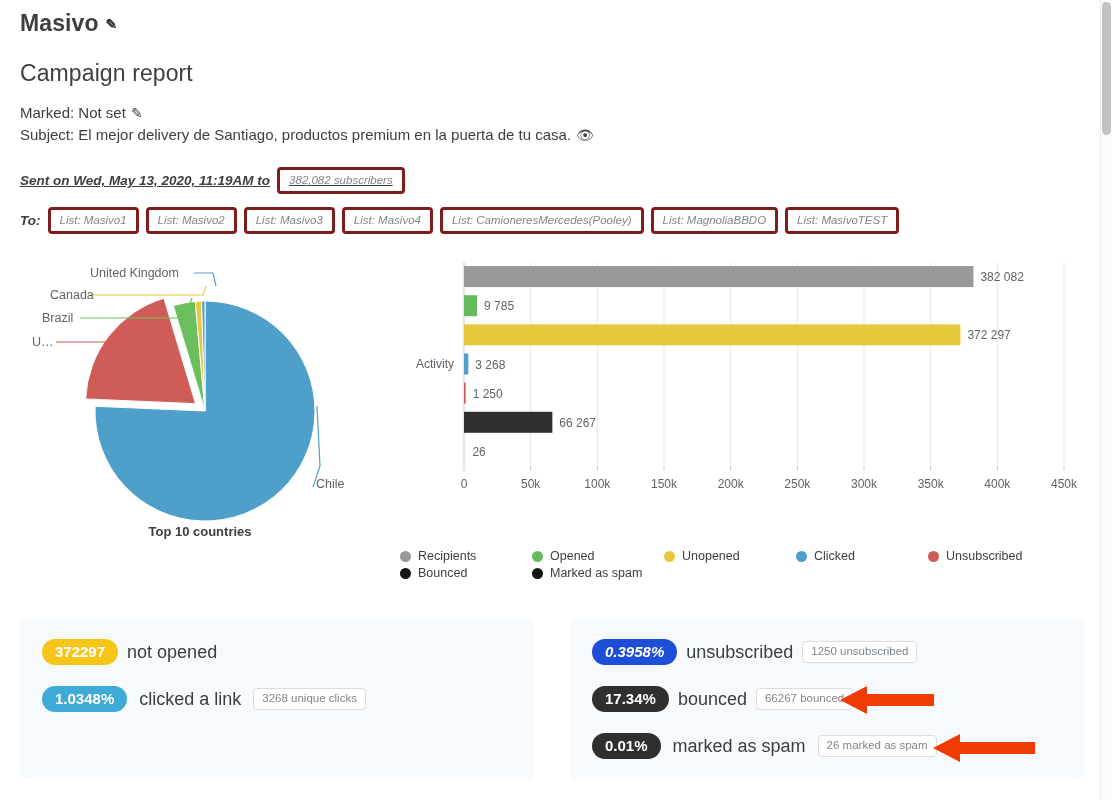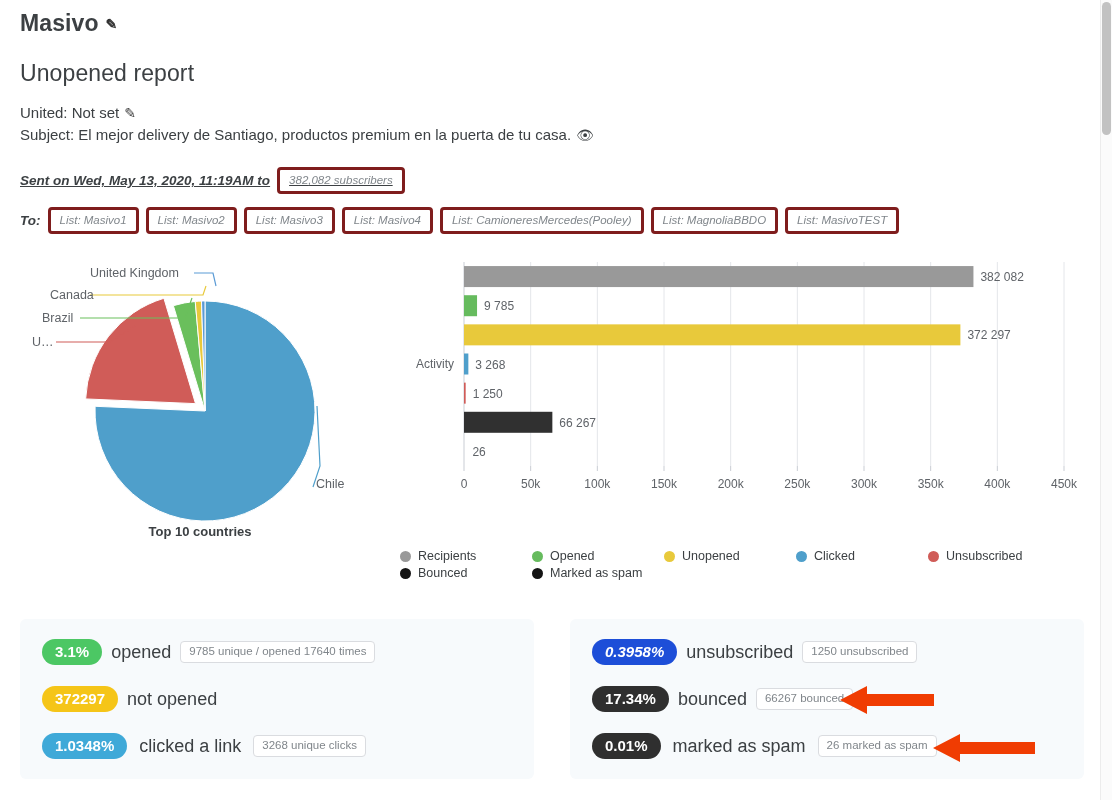--- a/index.html
+++ b/index.html
@@ -92,24 +92,24 @@
 </head>
 <body>
 
 <div class="page">
 
   <div class="app-title">
     <span>Masivo</span>
     <span class="pencil">✎</span>
   </div>
 
-  <h1 class="report-title">Unopened report</h1>
+  <h1 class="report-title">Campaign report</h1>
 
   <div class="meta-line">
-    <span>United: Not set</span>
+    <span>Marked: Not set</span>
     <span class="pencil">✎</span>
   </div>
 
   <div class="meta-line subject">
     <span>Subject: El mejor delivery de Santiago, productos premium en la puerta de tu casa.</span>
     <span class="eye">👁</span>
   </div>
 
   <div class="sent-row">
     <span>Sent on Wed, May 13, 2020, 11:19AM to</span>
@@ -228,25 +228,20 @@
       <div class="legend-item" style="grid-column: 2;">
         <span class="dot" style="background: rgb(20, 20, 20);"></span>
         <span>Marked as spam</span>
       </div>
     </div>
 
   <div class="cards">
 
     <div class="card">
       <div class="stat-row">
-        <span class="badge" id="bl0" style="background: rgb(76, 199, 100);">3.1%</span>
-        <span class="stat-label">opened</span>
-        <span class="sub-chip">9785 unique / opened 17640 times</span>
-      </div>
-      <div class="stat-row">
         <span class="badge" id="bl1" style="background: rgb(245, 197, 24);">372297</span>
         <span class="stat-label">not opened</span>
       </div>
       <div class="stat-row">
         <span class="badge" id="bl2" style="background: rgb(63, 169, 216);">1.0348%</span>
         <span class="stat-label">clicked a link</span>
         <span class="sub-chip">3268 unique clicks</span>
       </div>
     </div>
 

